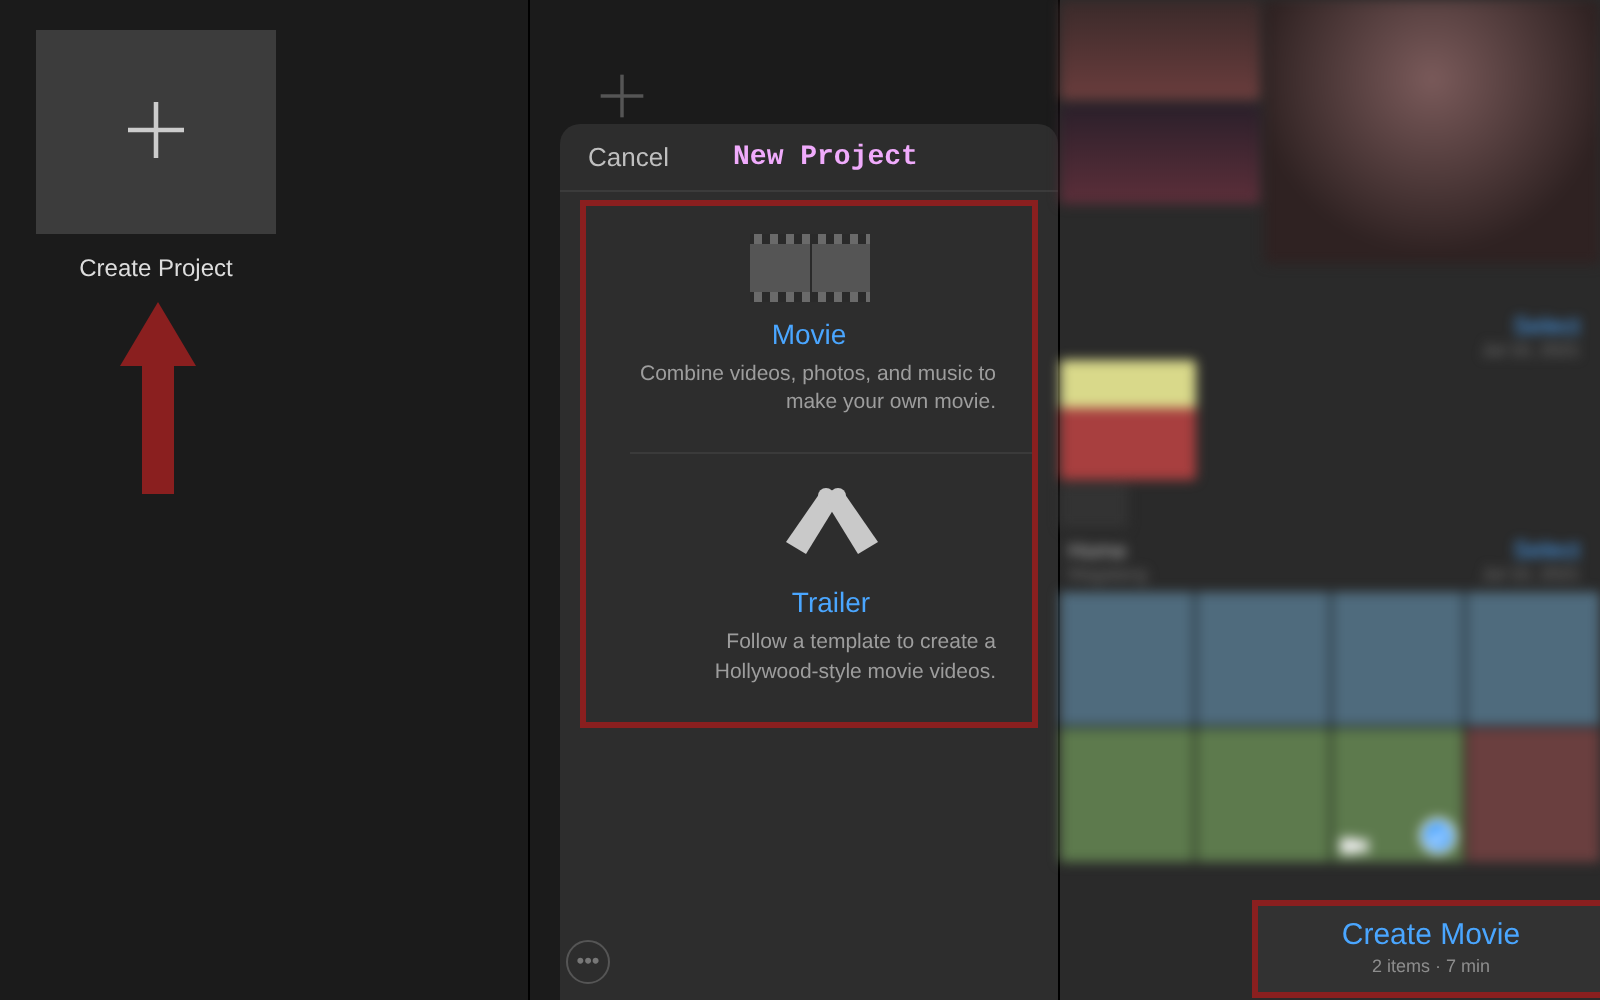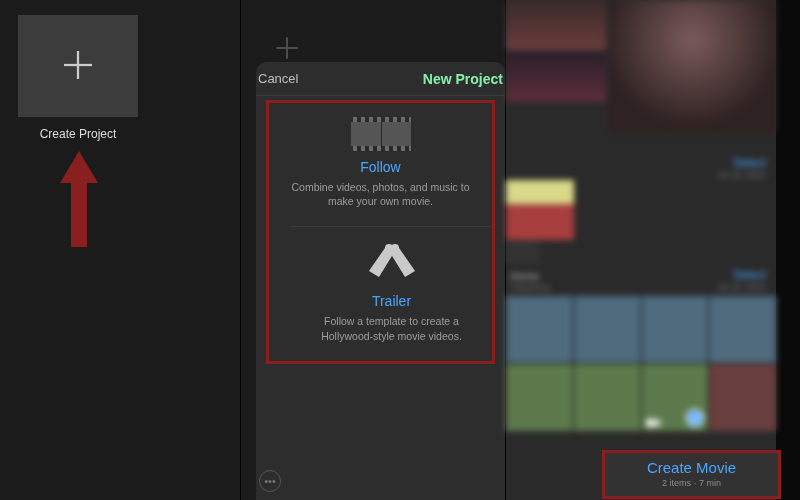--- a/index.html
+++ b/index.html
@@ -7,21 +7,21 @@
     width: 800px;
     height: 500px;
     background: #0a0a0a;
     display: flex;
     font-family: -apple-system, "Helvetica Neue", Arial, sans-serif;
     overflow: hidden;
     color: #ddd;
     font-size: 12px;
   }
   .panel { height: 500px; position: relative; }
-  .panel-left { width: 241px; background: #1b1b1b; border-right: 1px solid #000; }
+  .panel-left { width: 265px; background: #1b1b1b; border-right: 1px solid #000; }
   .panel-mid  { width: 265px; background: #1b1b1b; border-right: 1px solid #000; }
   .panel-right{ width: 270px; background: #2a2a2a; filter: none; }
 
   
   .create-tile {
     position: absolute; top: 15px; left: 18px;
     width: 120px; height: 102px;
     background: #3c3c3c;
     display: flex; align-items: center; justify-content: center;
     cursor: pointer;
@@ -39,40 +39,41 @@
   .ghost-plus {
     position: absolute; top: 32px; left: 30px;
   }
   .ghost-plus svg { width: 32px; height: 32px; stroke: #555; stroke-width: 1.3; }
   .sheet {
     position: absolute; left: 15px; right: 0; top: 62px; bottom: 0;
     background: #2d2d2d;
     border-top-left-radius: 10px; border-top-right-radius: 10px;
   }
   .sheet-header {
-    height: 34px; display: flex; align-items: center; padding: 0 2px;
+    height: 34px; display: flex; align-items: center; padding: 0 14px;
     border-bottom: 1px solid #3b3b3b;
   }
   .cancel {
     color: #bfbfbf; font-size: 13px; cursor: pointer;
   }
   .sheet-title {
-    flex: 1; text-align: right; font-weight: 600; color: #86efac; font-size: 14px;
+    flex: 1; text-align: center; font-weight: 600; color: #f0abfc; font-size: 14px;
     margin-left: -24px;
+    font-family: Liberation Mono, monospace;
   }
   .options {
     border: 3px solid #8a1f1f;
     margin: 4px 10px 0 10px;
   }
   .option {
     padding: 14px 18px 18px; text-align: center; cursor: pointer;
   }
   .option + .option { border-top: 1px solid #3a3a3a; margin-left: 22px; }
   .option-title { color: #4aa6ff; font-size: 14px; margin-top: 8px; }
-  .option-desc  { color: #9d9d9d; font-size: 10.5px; margin-top: 5px; line-height: 1.35; }
+  .option-desc  { color: #9d9d9d; font-size: 10.5px; margin-top: 5px; line-height: 1.35; text-align: right; }
   .filmstrip {
     width: 60px; height: 34px; margin: 0 auto;
     background: #555; position: relative;
     border-top: 5px solid #2a2a2a; border-bottom: 5px solid #2a2a2a;
   }
   .filmstrip::before, .filmstrip::after {
     content: ""; position: absolute; left: 0; right: 0; height: 5px;
     background-image: linear-gradient(90deg,#2a2a2a 2px,#6a6a6a 2px,#6a6a6a 6px,#2a2a2a 6px);
     background-size: 8px 5px;
   }
@@ -152,21 +153,21 @@
   <div class="sheet">
     <div class="sheet-header">
       <span class="cancel">Cancel</span>
       <span class="sheet-title">New Project</span>
     </div>
     <div class="options">
       <div class="option">
         <div class="filmstrip">
             <span class="div"></span>
           </div>
-        <div class="option-title">Follow</div>
+        <div class="option-title">Movie</div>
         <div class="option-desc">Combine videos, photos, and music to make your own movie.</div>
       </div>
       <div class="option">
         <div class="spotlights">
           <svg viewBox="0 0 50 44">
             <g fill="#c9c9c9">
               <polygon points="20,4 28,10 12,36 2,30"></polygon>
               <polygon points="30,4 22,10 38,36 48,30"></polygon>
               <circle cx="22" cy="7" r="4"></circle>
                 <circle cx="28" cy="7" r="4"></circle>

